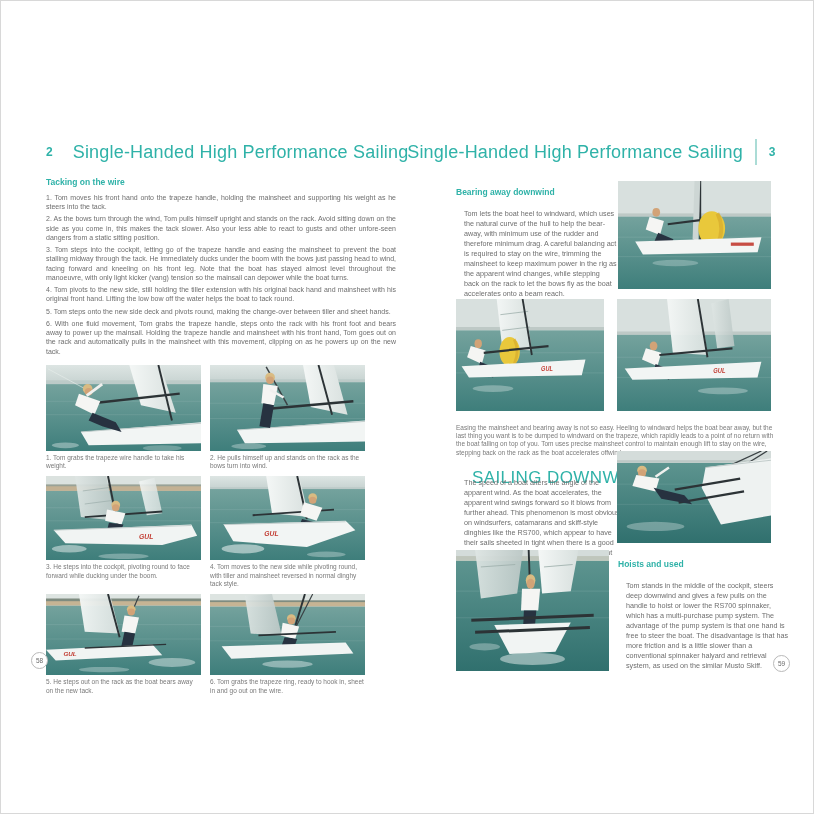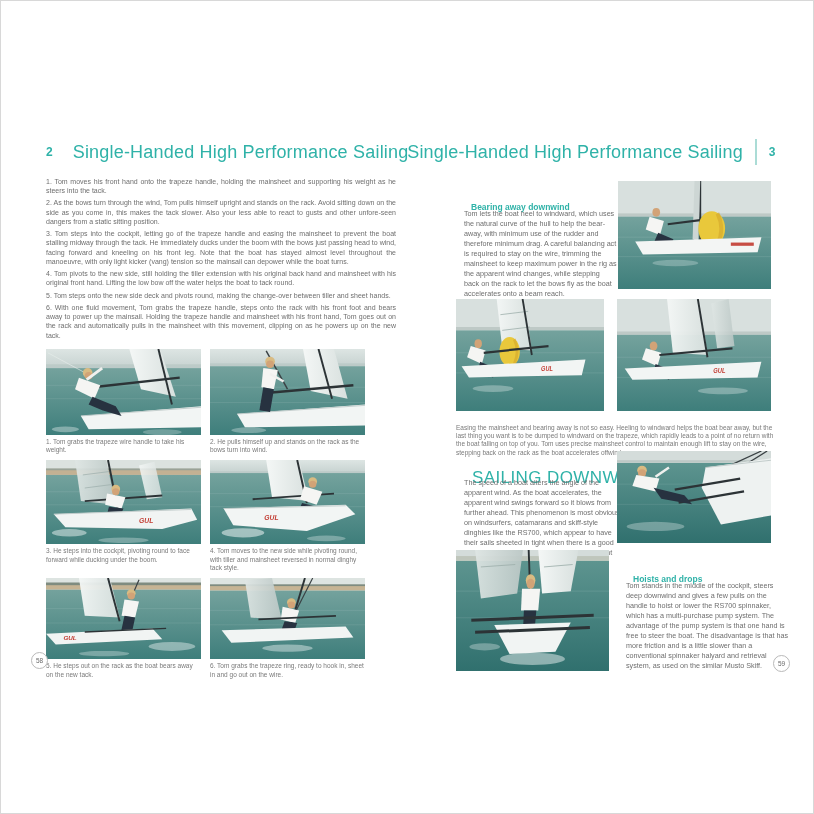--- a/index.html
+++ b/index.html
@@ -24,21 +24,21 @@
   .sec-h{font-size:8.5px;font-weight:bold;color:#2fb2a8;margin:0 0 6px 0;}
   .step{font-size:7px;line-height:1.32;margin:0 0 3px 0;text-align:justify;color:#6e6e6e;}
   .fig-grid{margin-top:9px;width:320px;}
   .fig-row{display:flex;gap:9px;margin-bottom:6px;}
   figure{margin:0;width:155px;}
   figure svg{display:block;width:100%;background:#e7ecea;}
   figcaption{font-size:6.5px;line-height:1.28;color:#7a7a7a;margin-top:3px;}
   
   .page-right{position:absolute;left:455px;top:138px;width:325px;height:560px;}
   .abs{position:absolute;}
-  .rp-h{font-size:8.5px;font-weight:bold;color:#2fb2a8;margin:15px;}
+  .rp-h{font-size:8.5px;font-weight:bold;color:#2fb2a8;margin:0;}
   .rp-body{font-size:7.2px;line-height:1.38;color:#6e6e6e;margin:8px;}
   .rp-caption{font-size:6.5px;line-height:1.3;color:#7a7a7a;}
   .big-h{font-size:17px;font-weight:normal;color:#2fb2a8;letter-spacing:.4px;margin:16px;}
   .photo{background:#e7ecea;}
   .photo svg{display:block;width:100%;height:100%;}
   
   .folio-badge{
     position:absolute;width:17px;height:17px;border:1px solid #b9b9b9;border-radius:50%;
     display:flex;align-items:center;justify-content:center;font-size:6.5px;color:#6a6a6a;
     box-sizing:border-box;background:#fff;
@@ -74,20 +74,21 @@
 
 <div class="canvas">
 
   <div class="pg-header hdr-left">
     <span class="folio">2</span>
     <span class="vrule"></span>
     <span class="title">Single-Handed High Performance Sailing</span>
   </div>
 
   <div class="page-left">
+    <h3 class="sec-h">Tacking on the wire</h3>
     <p class="step">1. Tom moves his front hand onto the trapeze handle, holding the mainsheet and supporting his weight as he steers into the tack.</p>
     <p class="step">2. As the bows turn through the wind, Tom pulls himself upright and stands on the rack. Avoid sitting down on the side as you come in, this makes the tack slower. Also your less able to react to gusts and other unfore-seen dangers from a static sitting position.</p>
     <p class="step">3. Tom steps into the cockpit, letting go of the trapeze handle and easing the mainsheet to prevent the boat stalling midway through the tack. He immediately ducks under the boom with the bows just passing head to wind, facing forward and kneeling on his front leg. Note that the boat has stayed almost level throughout the manoeuvre, with only light kicker (vang) tension so the mainsail can depower while the boat turns.</p>
     <p class="step">4. Tom pivots to the new side, still holding the tiller extension with his original back hand and mainsheet with his original front hand. Lifting the low bow off the water helps the boat to tack round.</p>
     <p class="step">5. Tom steps onto the new side deck and pivots round, making the change-over between tiller and sheet hands.</p>
     <p class="step">6. With one fluid movement, Tom grabs the trapeze handle, steps onto the rack with his front foot and bears away to power up the mainsail. Holding the trapeze handle and mainsheet with his front hand, Tom goes out on the rack and automatically pulls in the mainsheet with this movement, clipping on as he powers up on the new tack.</p>
 
     <div class="fig-grid">
       <div class="fig-row">
         <figure>
@@ -347,21 +348,21 @@
         <polygon points="69,32 88,32 86,50 68,50" fill="#f5f5f3"></polygon>
         <polygon points="71,50 84,50 82,68 70,68" fill="#273240"></polygon>
         <path d="M40 62 L120 60 L104 84 L56 86 Z" fill="#f1f4f3"></path>
         <line x1="16" y1="58" x2="144" y2="54" stroke="#2c3336" stroke-width="2.5"></line>
         <line x1="20" y1="68" x2="140" y2="64" stroke="#2c3336" stroke-width="2.5"></line>
         <ellipse cx="80" cy="90" rx="34" ry="5" fill="#ffffff" opacity=".45"></ellipse>
         <ellipse cx="30" cy="80" rx="16" ry="3" fill="#ffffff" opacity=".3"></ellipse>
       </svg>
     </div>
 
-    <h3 class="rp-h abs" style="left:162px;top:420px;">Hoists and drops</h3>
+    <h3 class="rp-h abs" style="left:162px;top:420px;">Hoists and used</h3>
     <p class="rp-body abs" style="left:162px;top:434px;width:164px;">Tom stands in the middle of the cockpit, steers deep downwind and gives a few pulls on the handle to hoist or lower the RS700 spinnaker, which has a multi-purchase pump system. The advantage of the pump system is that one hand is free to steer the boat. The disadvantage is that has more friction and is a little slower than a conventional spinnaker halyard and retrieval system, as used on the similar Musto Skiff.</p>
 
   </div>
 
   <div class="folio-badge" style="left:772px;top:654px;">
     <span>59</span>
   </div>
 
 </div>
 

